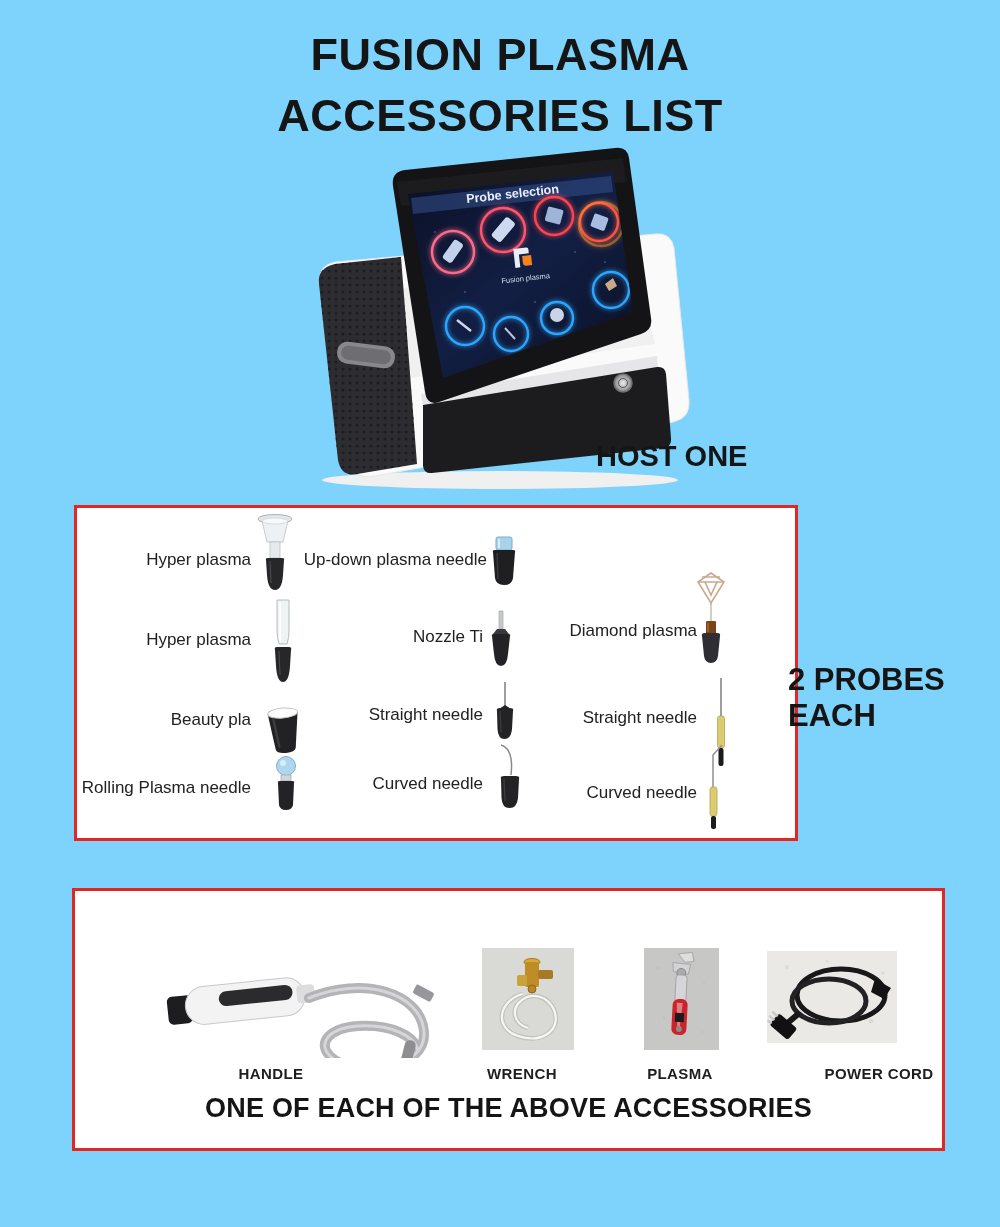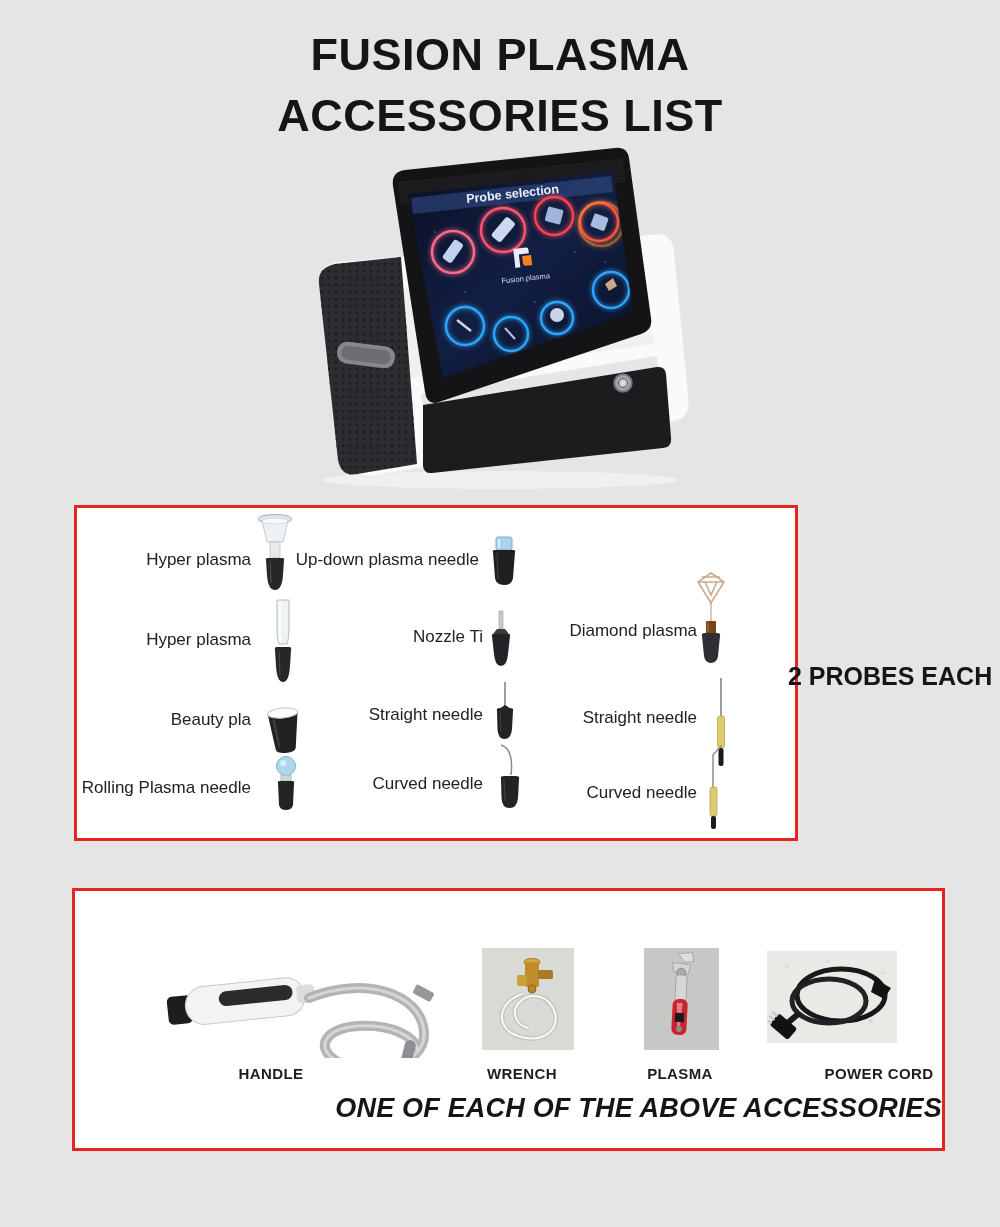--- a/index.html
+++ b/index.html
@@ -1,32 +1,32 @@
 <!DOCTYPE html>
 <html><head>
 <meta charset="utf-8">
 <style>
   html,body{margin:0;padding:0;background:#fff;}
-  .page{position:relative;width:1000px;height:1227px;background:#e5e5e5;overflow:hidden;
+  .page{position:relative;width:1000px;height:1227px;background:#7dd3fc;overflow:hidden;
         font-family:"Liberation Sans",sans-serif;color:#1c1c1c;}
   .title{position:absolute;top:24px;left:0;width:100%;text-align:center;
          font-size:45px;line-height:61px;font-weight:600;letter-spacing:.5px;color:#151515;}
   .host-label{position:absolute;left:596px;top:440px;font-size:29px;font-weight:600;color:#151515;}
-  .side-label{position:absolute;left:788px;top:662px;font-size:25px;font-weight:600;color:#151515;}
+  .side-label{position:absolute;left:788px;top:662px;font-size:31px;font-weight:600;color:#151515;}
   .device{position:absolute;left:305px;top:142px;width:395px;height:350px;}
   .redbox{position:absolute;border:3px solid #e52521;background:#fff;margin-left:24px;}
   .box-probes{left:50px;top:505px;width:718px;height:330px;}
   .box-acc{left:48px;top:888px;width:867px;height:257px;}
   .p-label{position:absolute;font-size:17px;color:#222;white-space:nowrap;}
   .p-icon{position:absolute;}
   .a-label{position:absolute;top:174px;width:200px;text-align:center;
            font-size:15px;letter-spacing:.4px;color:#1e1e1e;font-weight:700;}
   .a-photo{position:absolute;}
-  .caption{position:absolute;top:202px;left:0;width:100%;text-align:right;
-           font-size:27px;font-weight:600;color:#151515;letter-spacing:.2px;font-style:italic;}
+  .caption{position:absolute;top:202px;left:0;width:100%;text-align:center;
+           font-size:27px;font-weight:600;color:#151515;letter-spacing:.2px;}
   svg{display:block;}
 </style>
 </head>
 <body>
 
 <div class="page">
 
   <div class="title">
     <span>FUSION PLASMA</span><br>
     <span>ACCESSORIES LIST</span>
@@ -128,20 +128,21 @@
 
         <g transform="rotate(-6.5 218 122)">
           <path d="M210,106 h13 q2,0 2,2 v4 h-10 v13 h-5 z" fill="#e9edf5"></path>
           <path d="M218,114 h9 v10 h-6 q-3,0 -3,-3 z" fill="#f5821f"></path>
           <text x="219" y="139" font-size="7.5" fill="#d6deee" text-anchor="middle">Fusion plasma</text>
         </g>
       </g>
     </svg>
   </div>
 
+  <div class="host-label">HOST ONE</div>
 
   <div class="redbox box-probes">
 
     <span class="p-label" style="right:544px;top:42px;">Hyper plasma</span>
     <span class="p-icon" style="left:176px;top:4px;">
       <svg width="44" height="82" viewBox="0 0 44 82">
         <ellipse cx="22" cy="7" rx="17" ry="4.5" fill="#e3e7ea" stroke="#a9b0b5"></ellipse>
         <path d="M9,9 L35,9 L30,30 L14,30 Z" fill="#eef1f3" stroke="#b9c0c4" stroke-width="0.8"></path>
         <ellipse cx="22" cy="9" rx="13" ry="3" fill="#f7f9fa" stroke="#c4cacd" stroke-width="0.6"></ellipse>
         <rect x="17" y="30" width="10" height="16" fill="#e6eaec" stroke="#b9c0c4" stroke-width="0.8"></rect>
@@ -174,21 +175,21 @@
     <span class="p-label" style="right:544px;top:270px;">Rolling Plasma needle</span>
     <span class="p-icon" style="left:193px;top:247px;">
       <svg width="32" height="58" viewBox="0 0 32 58">
         <circle cx="16" cy="11" r="9.5" fill="#aed6ec" stroke="#7fb2cf"></circle>
         <circle cx="13" cy="8" r="3" fill="#d9eef8"></circle>
         <rect x="11" y="20" width="10" height="6" fill="#cfd5d8" stroke="#a8b0b4" stroke-width="0.8"></rect>
         <path d="M8,28 Q7,26 10,26 L22,26 Q25,26 24,28 L23,50 Q22,55 16,55 Q10,55 9,50 Z" fill="#232326"></path>
       </svg>
     </span>
 
-    <span class="p-label" style="right:316px;top:42px;">Up-down plasma needle</span>
+    <span class="p-label" style="right:308px;top:42px;">Up-down plasma needle</span>
     <span class="p-icon" style="left:410px;top:26px;">
       <svg width="34" height="56" viewBox="0 0 34 56">
         <rect x="9" y="3" width="16" height="13" rx="2" fill="#a9d3ec" stroke="#7aaccb"></rect>
         <line x1="12" y1="5" x2="12" y2="14" stroke="#d7edf8" stroke-width="2"></line>
         <path d="M6,18 Q5,16 8,16 L26,16 Q29,16 28,18 L26,44 Q25,51 17,51 Q9,51 8,44 Z" fill="#1f1f22"></path>
         <path d="M10,19 L11,45" stroke="#3a3a3f" stroke-width="1.4"></path>
       </svg>
     </span>
 
     <span class="p-label" style="right:312px;top:119px;">Nozzle Ti</span>

